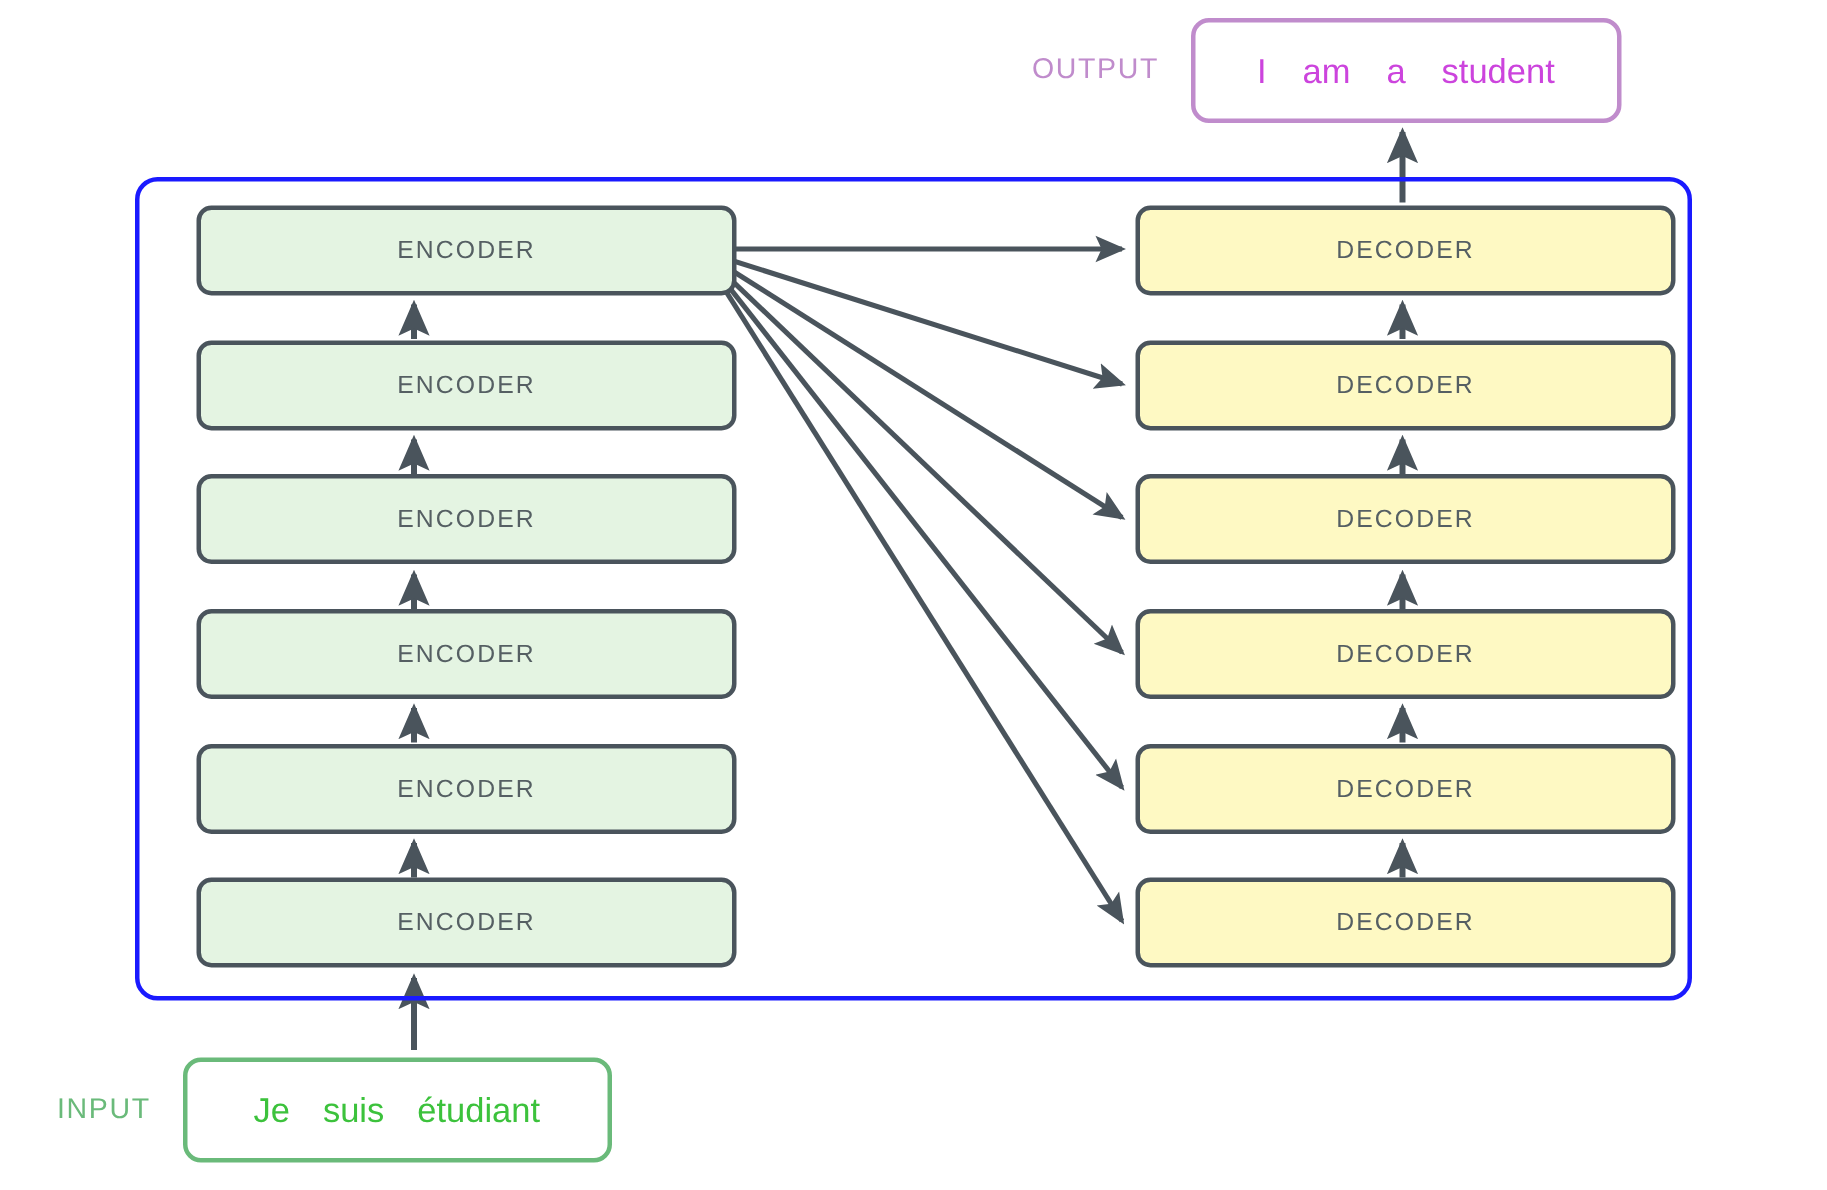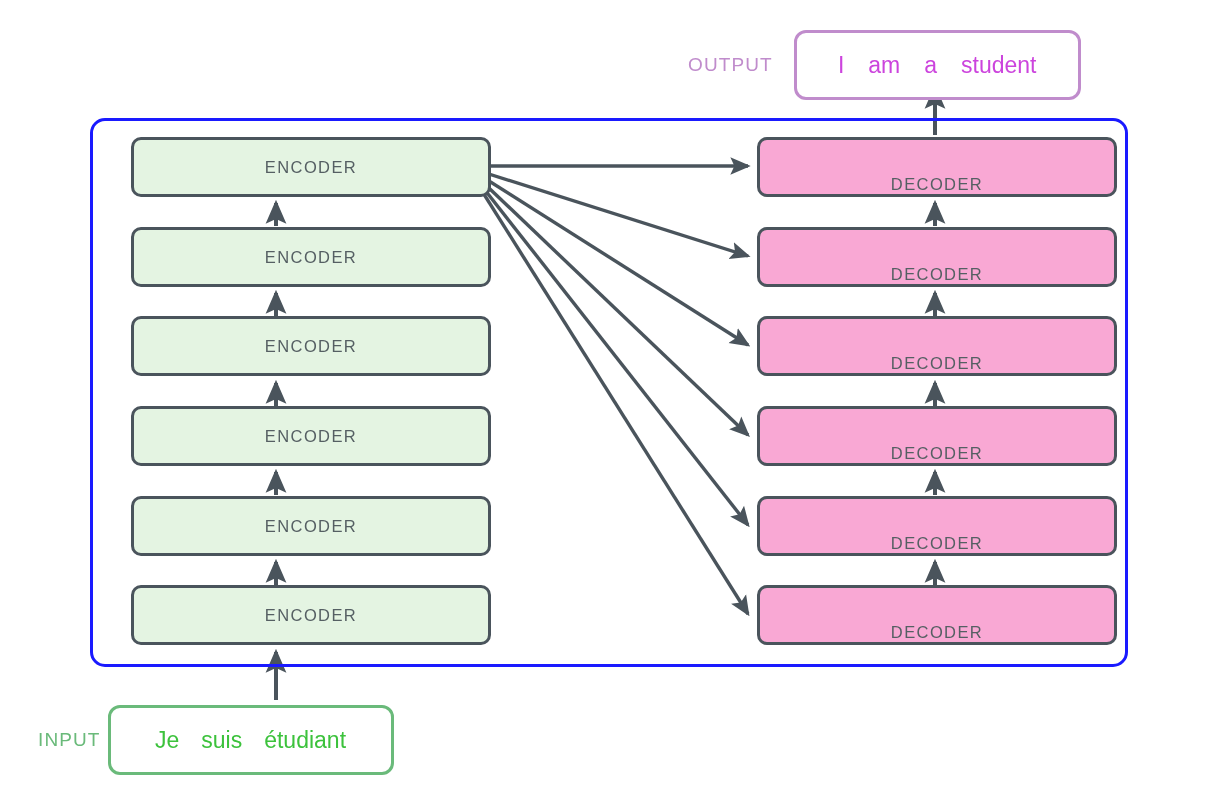--- a/index.html
+++ b/index.html
@@ -62,22 +62,21 @@
     justify-content: center;
     font-size: 16.5px;
     letter-spacing: 1.4px;
     color: #555f63;
   }
   .block.enc {
     background: #e4f4e2;
     margin-left: 32px;
   }
   .block.dec {
-    background: #f9a8d4;
-    align-items: flex-end;
+    background: #fef9c3;
   }
 
   
   .io-row {
     position: absolute;
     display: flex;
     align-items: center;
   }
   .io-label {
     font-size: 19px;
@@ -95,36 +94,35 @@
     font-size: 23px;
   }
   .io-token { white-space: pre; }
 
   
   #input-row {
     left: 38px;
     top: 705px;
     height: 70px;
   }
-  #input-row .io-label { color: #6aba7a; margin-right: 7px; }
+  #input-row .io-label { color: #6aba7a; margin-right: 21px; }
   #input-row .io-box {
     width: 286px;
     height: 70px;
     border-color: #6aba7a;
     color: #3cc23c;
     gap: 22px;
     padding: 0 16px;
   }
 
   
   #output-row {
     left: 688px;
     top: 12px;
     height: 70px;
-    margin-top: 18px;
   }
   #output-row .io-label { color: #c08ccc; margin-right: 21px; }
   #output-row .io-box {
     width: 287px;
     height: 70px;
     border-color: #c08ccc;
     color: #cc44dd;
     gap: 24px;
     padding: 0 16px;
   }

